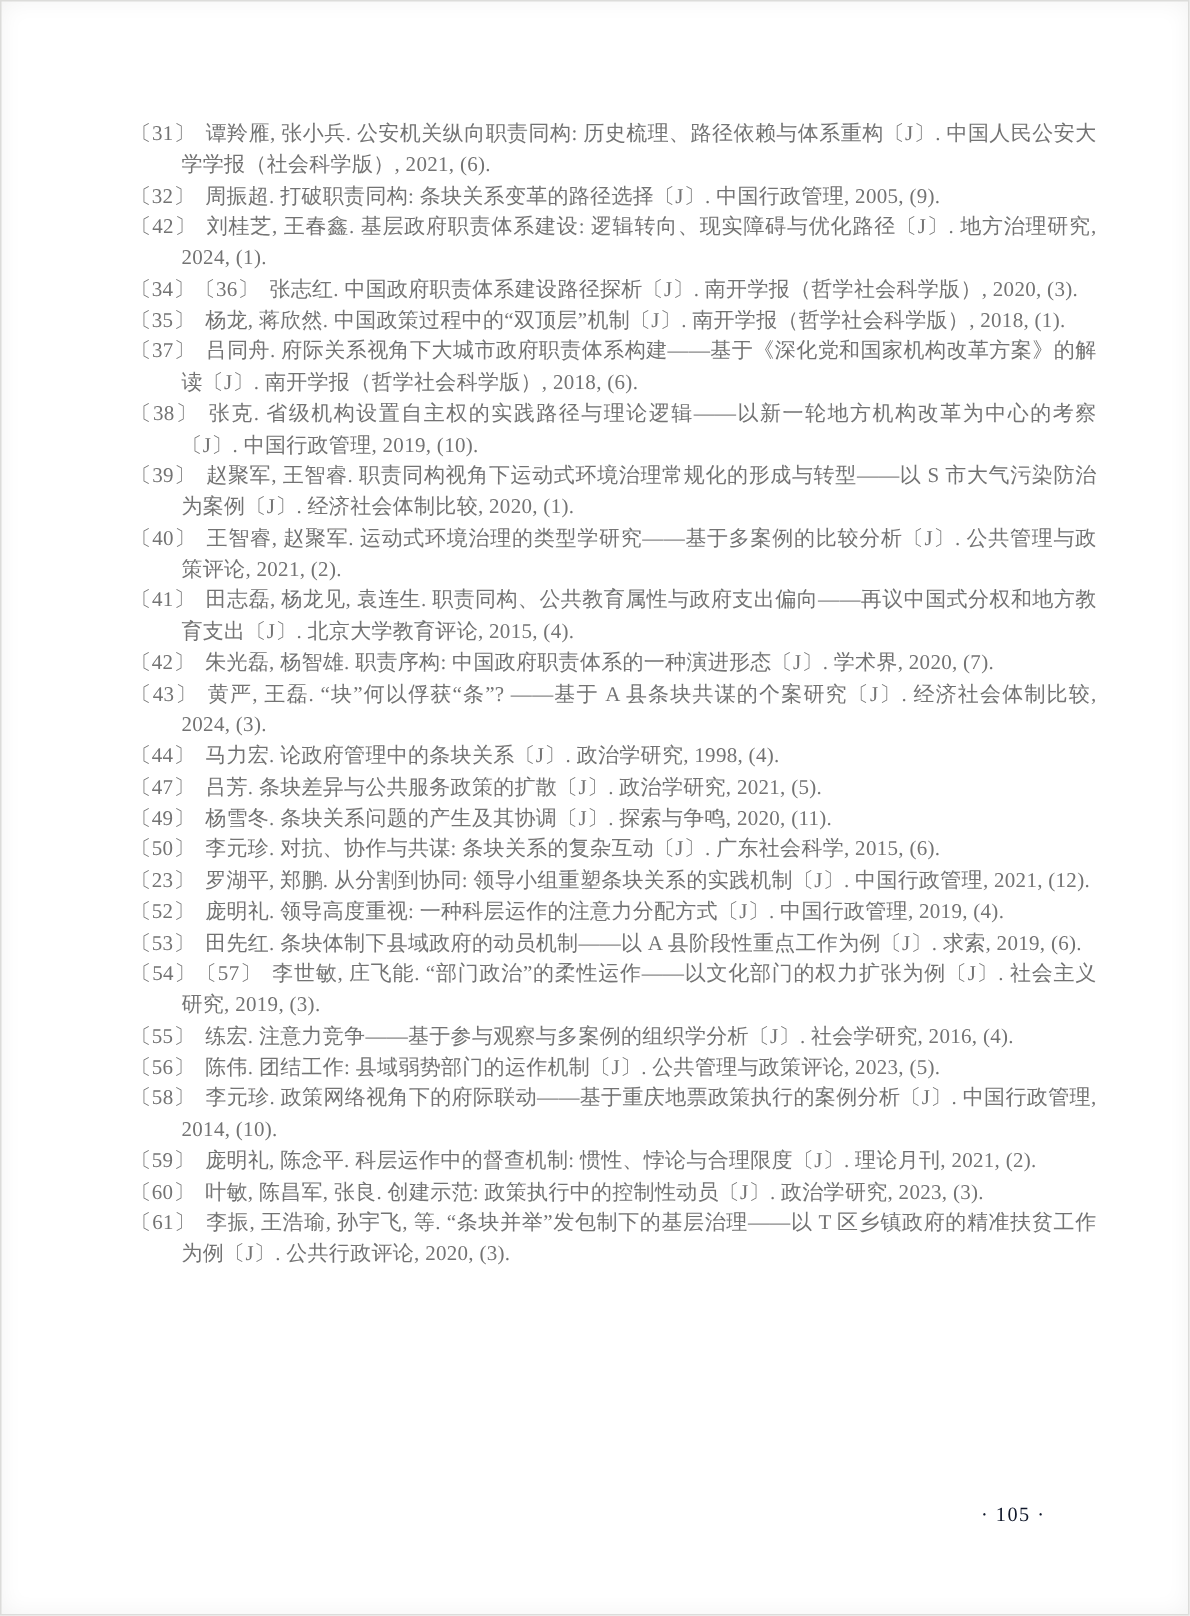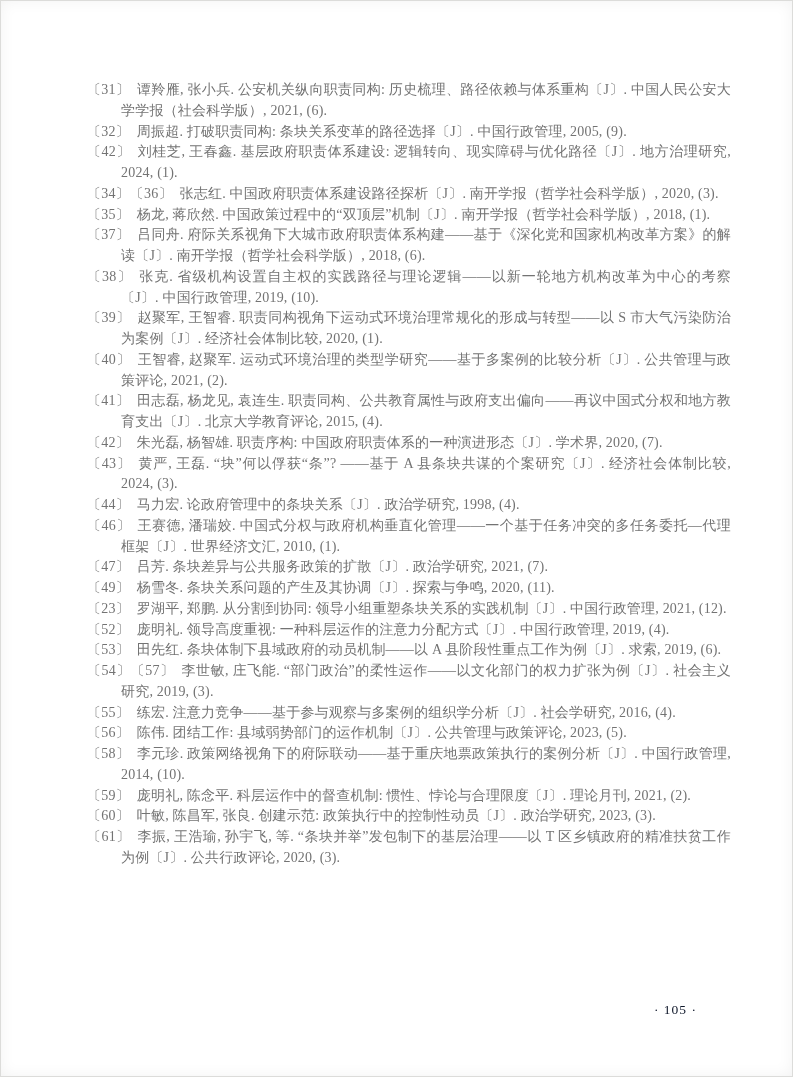--- a/index.html
+++ b/index.html
@@ -91,32 +91,32 @@
 
   <p class="ref">
     <span class="ref-label">〔43〕</span><span class="ref-text">黄严, 王磊. “块”何以俘获“条”? ——基于 A 县条块共谋的个案研究〔J〕. 经济社会体制比较, 2024, (3).</span>
   </p>
 
   <p class="ref">
     <span class="ref-label">〔44〕</span><span class="ref-text">马力宏. 论政府管理中的条块关系〔J〕. 政治学研究, 1998, (4).</span>
   </p>
 
 
-  <p class="ref">
-    <span class="ref-label">〔46〕</span><span class="ref-text">王赛德, 潘瑞姣. 中国式分权与政府机构垂直化管理——一个基于任务冲突的多任务委托—代理框架〔J〕. 世界经济文汇, 2010, (1).</span>
-  </p>
 
   <p class="ref">
-    <span class="ref-label">〔47〕</span><span class="ref-text">吕芳. 条块差异与公共服务政策的扩散〔J〕. 政治学研究, 2021, (7).</span>
+    <span class="ref-label">〔47〕</span><span class="ref-text">吕芳. 条块差异与公共服务政策的扩散〔J〕. 政治学研究, 2021, (5).</span>
   </p>
 
   <p class="ref">
     <span class="ref-label">〔49〕</span><span class="ref-text">杨雪冬. 条块关系问题的产生及其协调〔J〕. 探索与争鸣, 2020, (11).</span>
   </p>
 
+  <p class="ref">
+    <span class="ref-label">〔50〕</span><span class="ref-text">李元珍. 对抗、协作与共谋: 条块关系的复杂互动〔J〕. 广东社会科学, 2015, (6).</span>
+  </p>
 
   <p class="ref">
     <span class="ref-label">〔23〕</span><span class="ref-text">罗湖平, 郑鹏. 从分割到协同: 领导小组重塑条块关系的实践机制〔J〕. 中国行政管理, 2021, (12).</span>
   </p>
 
   <p class="ref">
     <span class="ref-label">〔52〕</span><span class="ref-text">庞明礼. 领导高度重视: 一种科层运作的注意力分配方式〔J〕. 中国行政管理, 2019, (4).</span>
   </p>
 
   <p class="ref">

